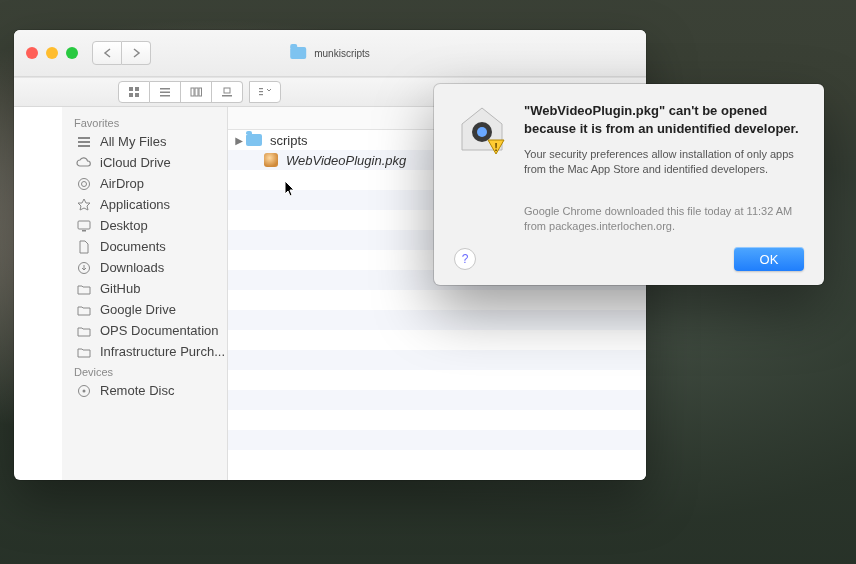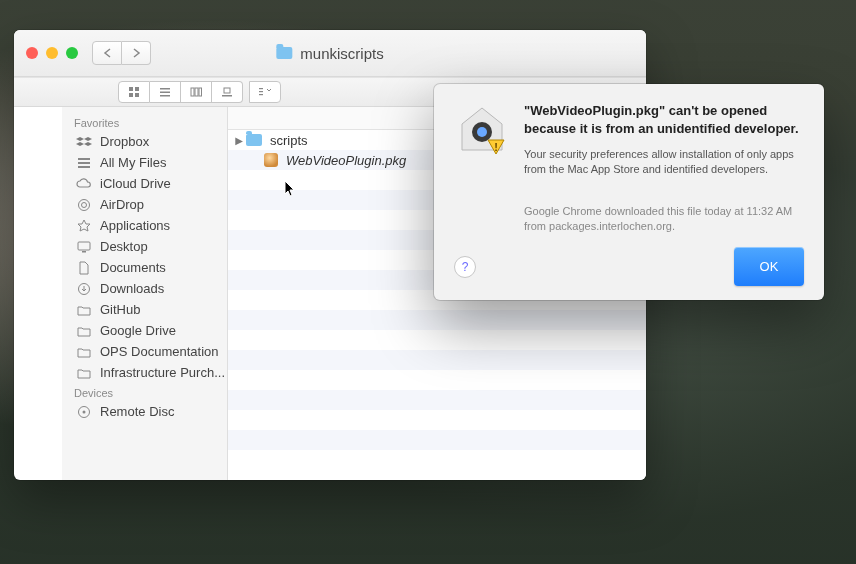--- a/index.html
+++ b/index.html
@@ -15,21 +15,21 @@
     background:#fff;border-radius:6px;box-shadow:0 20px 50px rgba(0,0,0,.35),0 0 0 1px rgba(0,0,0,.12);
     display:flex;flex-direction:column;overflow:hidden;}
   .titlebar{height:46px;background:linear-gradient(#f6f6f6,#ececec);border-bottom:1px solid #d9d9d9;position:relative;display:flex;align-items:center;}
   .traffic{display:flex;gap:8px;margin-left:12px;}
   .traffic span{width:12px;height:12px;border-radius:50%;display:block;}
   .tr{background:#ff5f57;} .ty{background:#ffbd2e;} .tg{background:#28c940;}
   .navbtns{display:flex;gap:0;margin-left:14px;}
   .navbtn{width:28px;height:22px;border:1px solid #c9c9c9;background:linear-gradient(#fff,#f2f2f2);display:flex;align-items:center;justify-content:center;color:#888;font-size:14px;}
   .navbtn:first-child{border-radius:4px 0 0 4px;}
   .navbtn:last-child{border-radius:0 4px 4px 0;border-left:none;}
-  .wintitle{position:absolute;left:50%;transform:translateX(-50%);display:flex;align-items:center;gap:8px;font-size:15px;color:#4a4a4a;}
+  .wintitle{position:absolute;left:50%;transform:translateX(-50%);display:flex;align-items:center;gap:8px;font-size:10px;color:#4a4a4a;}
   .foldericon{width:16px;height:12px;background:#7ec3f0;border-radius:2px;position:relative;}
   .foldericon:before{content:"";position:absolute;left:0;top:-3px;width:7px;height:4px;background:#7ec3f0;border-radius:2px 2px 0 0;}
   .toolbar2{height:28px;border-top:1px solid #e4e4e4;display:flex;align-items:center;padding:0 10px;gap:6px;background:linear-gradient(#f6f6f6,#ececec);border-bottom:1px solid #d9d9d9;}
   .seg{display:flex;}
   .sbtn{width:30px;height:20px;border:1px solid #c7c7c7;background:#fff;display:flex;align-items:center;justify-content:center;font-size:11px;color:#666;}
   .sbtn+.sbtn{border-left:none;}
   .sbtn:first-child{border-radius:4px 0 0 4px;}
   .sbtn:last-child{border-radius:0 4px 4px 0;}
   .body{flex:1;display:flex;min-height:0;padding-left:48px;}
   .sidebar{width:165px;background:#f5f5f5;border-right:1px solid #dedede;padding:6px 0 6px 0;overflow:hidden;}
@@ -52,21 +52,21 @@
   .alert{position:absolute;left:434px;top:84px;width:350px;background:#f2f2f2;border-radius:6px;box-shadow:0 25px 60px rgba(0,0,0,.4),0 0 0 1px rgba(0,0,0,.15);padding:18px 20px 14px 20px;display:flex;flex-direction:column;}
   .alert-top{display:flex;gap:14px;}
   .alert-icon{width:56px;height:56px;flex:none;position:relative;}
   .house{position:absolute;inset:0;}
   .alert-text{flex:1;}
   .alert-bold{font-weight:600;font-size:13px;line-height:1.35;color:#222;}
   .alert-sub{font-size:11px;color:#555;margin-top:10px;line-height:1.35;}
   .alert-meta{font-size:11px;color:#888;margin-top:27px;line-height:1.35;}
   .alert-bot{display:flex;align-items:center;justify-content:space-between;margin-top:14px;}
   .help{width:20px;height:20px;border-radius:50%;border:1px solid #c7c7c7;background:#fff;display:flex;align-items:center;justify-content:center;font-size:12px;color:#6b6bff;}
-  .okbtn{min-width:70px;height:39px;border:none;border-radius:4px;background:linear-gradient(#4ea7ff,#1f7efc);color:#fff;font-size:13px;box-shadow:inset 0 1px 0 rgba(255,255,255,.4),0 1px 2px rgba(0,0,0,.2);}
+  .okbtn{min-width:70px;height:24px;border:none;border-radius:4px;background:linear-gradient(#4ea7ff,#1f7efc);color:#fff;font-size:13px;box-shadow:inset 0 1px 0 rgba(255,255,255,.4),0 1px 2px rgba(0,0,0,.2);}
 </style>
 </head>
 <body>
 
 <div class="desktop"></div>
 
 <div class="finder">
   <div class="titlebar">
     <div class="traffic">
       <span class="tr"></span>
@@ -129,28 +129,20 @@
             <rect x="1" y="5" width="4" height="1.2" fill="#888"></rect>
             <rect x="1" y="8" width="4" height="1.2" fill="#888"></rect>
             <path d="M9 3l2 2 2-2" fill="none" stroke="#888" stroke-width="1"></path>
           </svg>
         </div>
     </div>
   </div>
   <div class="body">
     <div class="sidebar">
       <div class="sbhead">Favorites</div>
-      <div class="sbitem">
-          <span class="ic">
-            <svg width="16" height="14">
-              <path d="M4 2 8 4 4 6 0 4Z M12 2 16 4 12 6 8 4Z M4 7 8 9 4 11 0 9Z M12 7 16 9 12 11 8 9Z" fill="#7a7a7a"></path>
-            </svg>
-          </span>
-          <span>Dropbox</span>
-        </div>
       <div class="sbitem">
           <span class="ic">
             <svg width="14" height="14">
               <rect x="1" y="2" width="12" height="2" fill="#888"></rect>
               <rect x="1" y="6" width="12" height="2" fill="#888"></rect>
               <rect x="1" y="10" width="12" height="2" fill="#888"></rect>
             </svg>
           </span>
           <span>All My Files</span>
         </div>

